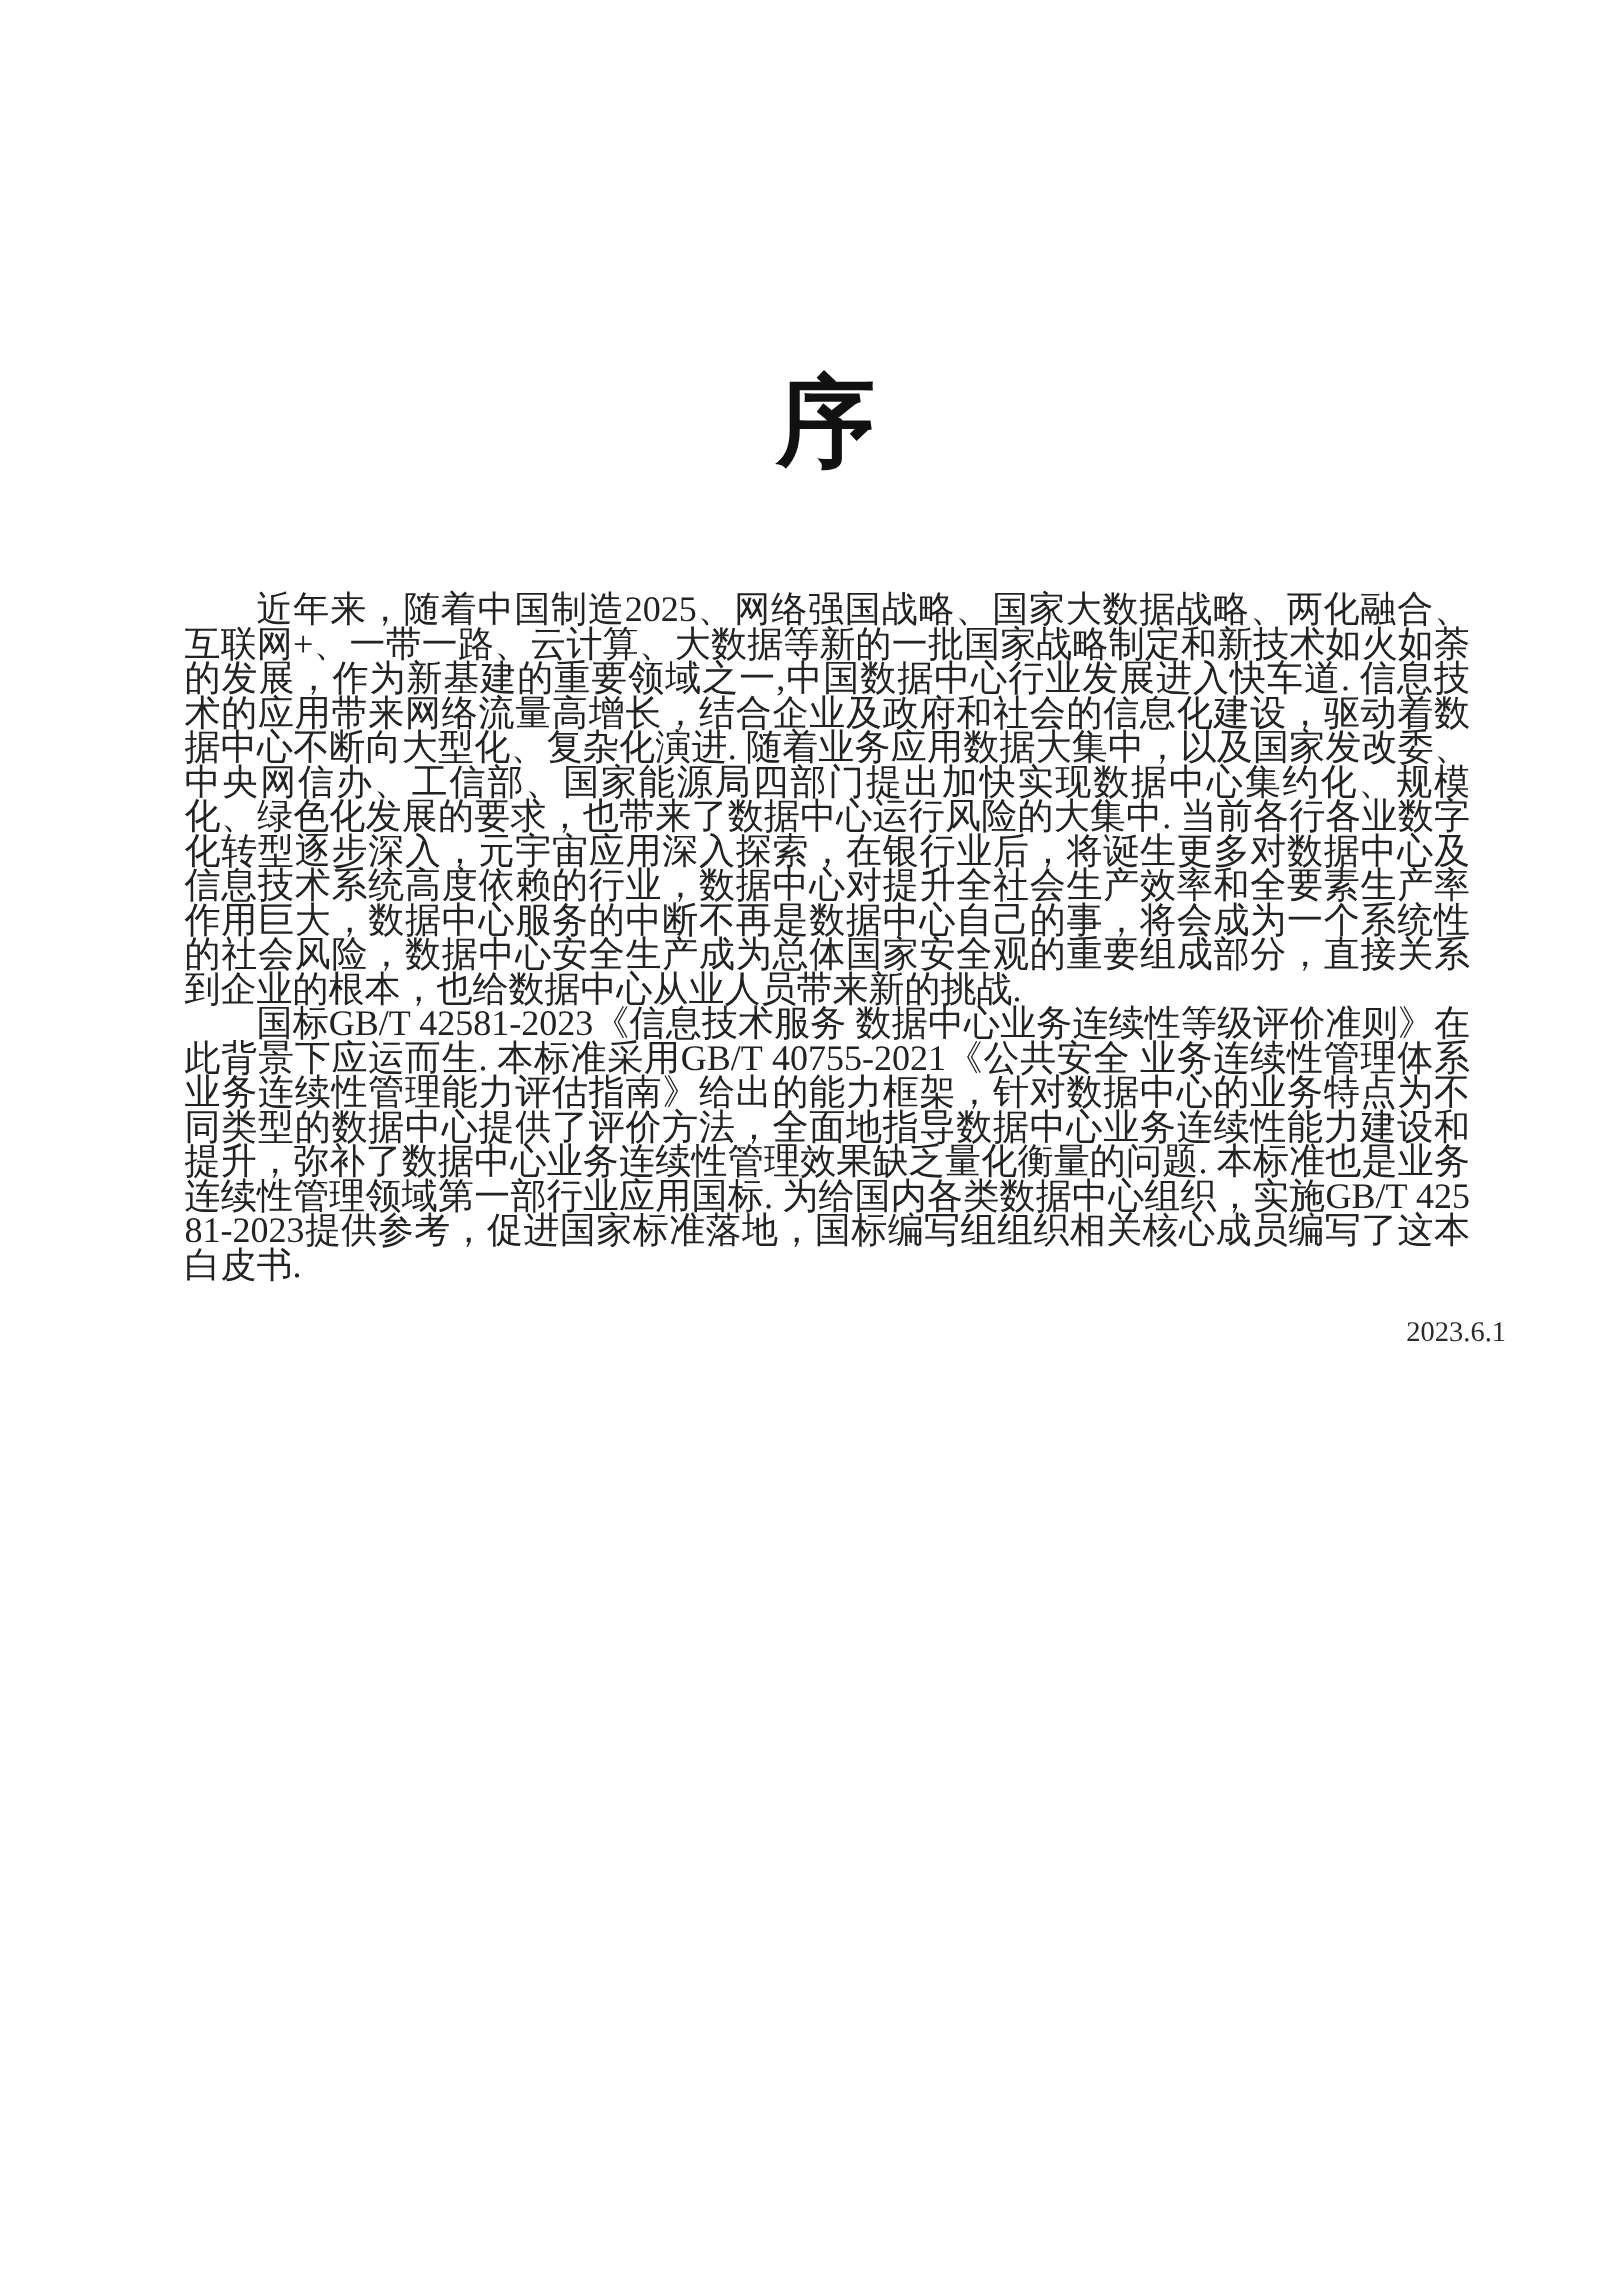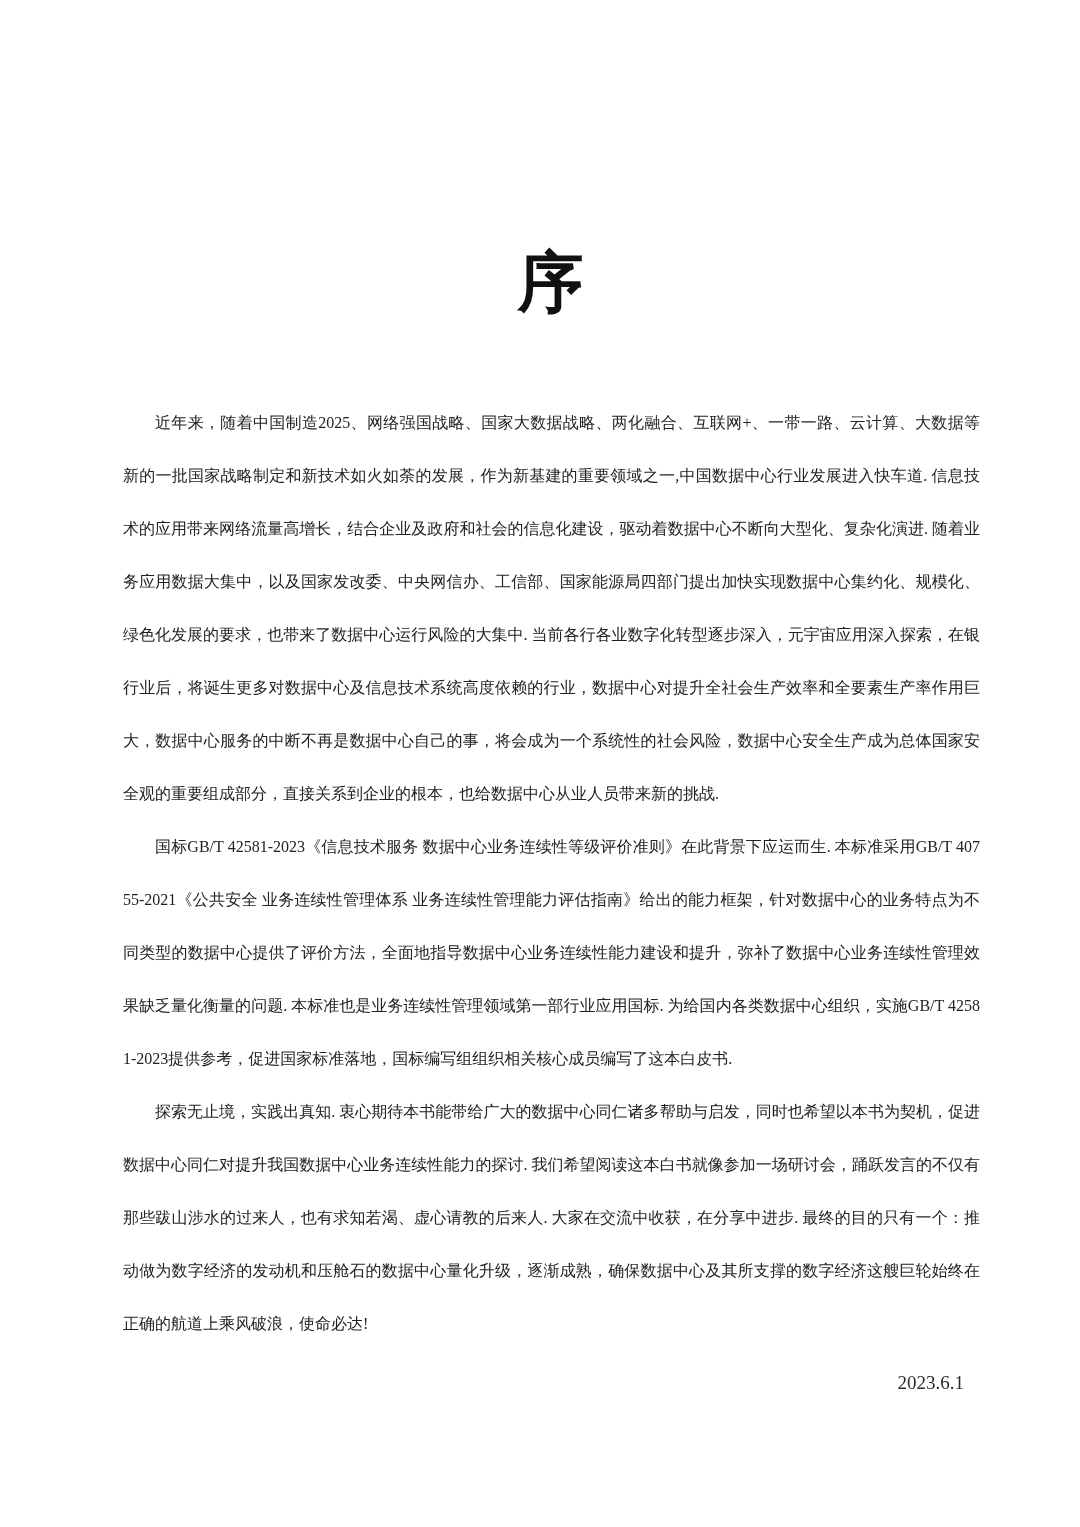--- a/index.html
+++ b/index.html
@@ -24,55 +24,54 @@
     text-align: center;
     font-size: 66px;
     line-height: 1.2;
     font-weight: 700;
     color: #111111;
     letter-spacing: 2px;
   }
   .doc-body {
     margin-top: 74px;
     padding: 0 100px 0 123px;
-    font-size: 16px;
-    line-height: 53px;
+    font-size: 24px;
+    line-height: 23px;
     text-align: justify;
     text-justify: inter-ideograph;
     color: #222222;
   }
   .doc-body p {
     margin: 0;
     text-indent: 2em;
     word-break: break-all;
   }
   .signature-line {
     margin-top: 4px;
     padding-right: 153px;
     text-align: right;
     font-size: 20px;
     line-height: 30px;
     color: #222222;
   }
   .date-line {
     margin-top: 20px;
-    padding-right: 116px;
+    padding-right: 76px;
     text-align: right;
     font-size: 19px;
     line-height: 26px;
     color: #2a2a2a;
   }
 </style>
 </head>
 <body>
 
 <div class="page">
   <h1 class="doc-title">序</h1>
 
   <div class="doc-body">
     <p>近年来，随着中国制造2025、网络强国战略、国家大数据战略、两化融合、互联网+、一带一路、云计算、大数据等新的一批国家战略制定和新技术如火如荼的发展，作为新基建的重要领域之一,中国数据中心行业发展进入快车道. 信息技术的应用带来网络流量高增长，结合企业及政府和社会的信息化建设，驱动着数据中心不断向大型化、复杂化演进. 随着业务应用数据大集中，以及国家发改委、中央网信办、工信部、国家能源局四部门提出加快实现数据中心集约化、规模化、绿色化发展的要求，也带来了数据中心运行风险的大集中. 当前各行各业数字化转型逐步深入，元宇宙应用深入探索，在银行业后，将诞生更多对数据中心及信息技术系统高度依赖的行业，数据中心对提升全社会生产效率和全要素生产率作用巨大，数据中心服务的中断不再是数据中心自己的事，将会成为一个系统性的社会风险，数据中心安全生产成为总体国家安全观的重要组成部分，直接关系到企业的根本，也给数据中心从业人员带来新的挑战.</p>
     <p>国标GB/T 42581-2023《信息技术服务 数据中心业务连续性等级评价准则》在此背景下应运而生. 本标准采用GB/T 40755-2021《公共安全 业务连续性管理体系 业务连续性管理能力评估指南》给出的能力框架，针对数据中心的业务特点为不同类型的数据中心提供了评价方法，全面地指导数据中心业务连续性能力建设和提升，弥补了数据中心业务连续性管理效果缺乏量化衡量的问题. 本标准也是业务连续性管理领域第一部行业应用国标. 为给国内各类数据中心组织，实施GB/T 42581-2023提供参考，促进国家标准落地，国标编写组组织相关核心成员编写了这本白皮书.</p>
-    <p>探索无止境，实践出真知. 衷心期待本书能带给广大的数据中心同仁诸多帮助与启发，同时也希望以本书为契机，促进数据中心同仁对提升我国数据中心业务连续性能力的探讨. 我们希望阅读这本白书就像参加一场研讨会，踊跃发言的不仅有那些跋山涉水的过来人，也有求知若渴、虚心请教的后来人. 大家在交流中收获，在分享中进步. 最终的目的只有一个：推动做为数字经济的发动机和压舱石的数据中心量化升级，逐渐成熟，确保数据中心及其所支撑的数字经济这艘巨轮始终在正确的航道上乘风破浪，使命必达!</p>
   </div>
 
 
   <div class="date-line">2023.6.1</div>
 </div>
 
 </body></html>

